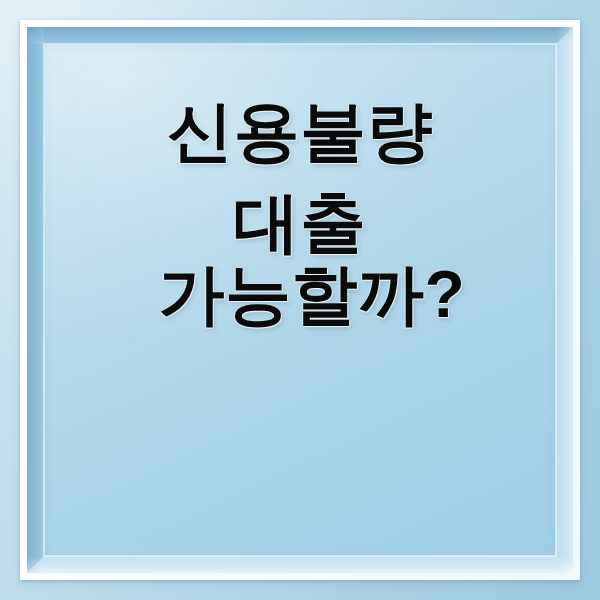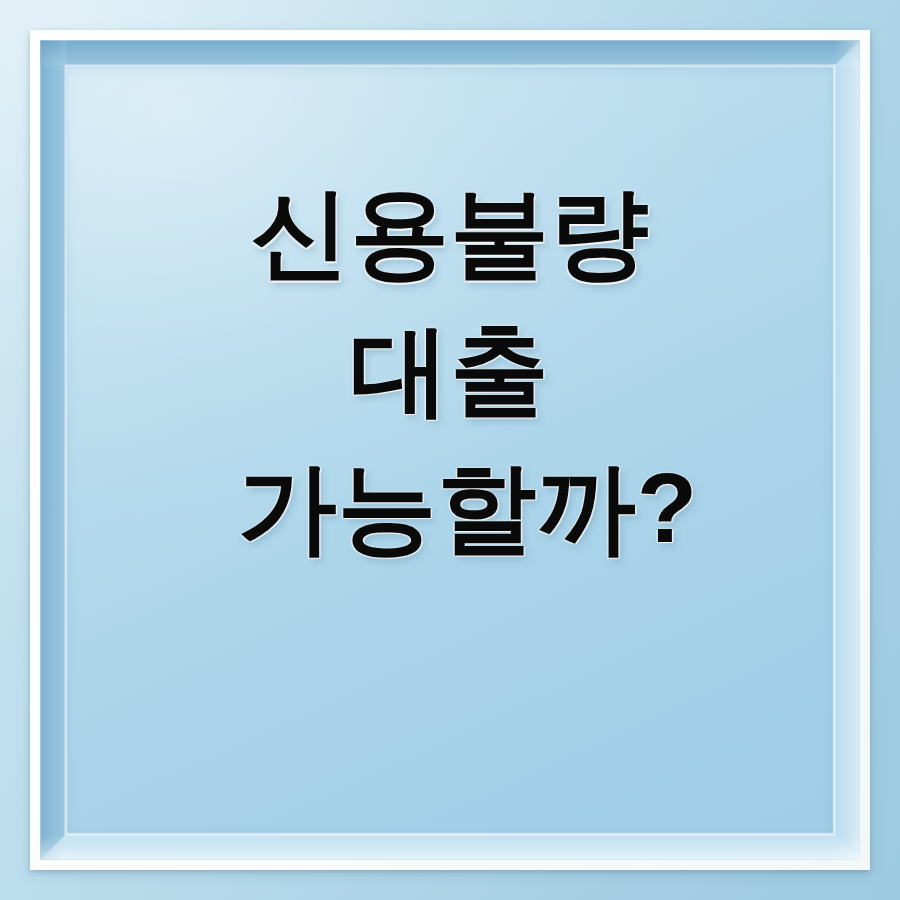--- a/index.html
+++ b/index.html
@@ -188,22 +188,22 @@
     line-height: 1.08;
     letter-spacing: 0.5px;
     white-space: nowrap;
     text-shadow:
       0 0 2px rgba(255,255,255,0.85),
       1px 1px 0 rgba(255,255,255,0.65),
       -1px 1px 0 rgba(255,255,255,0.45),
       2px 3px 5px rgba(96,140,170,0.35);
   }
 
-  .headline-line.line-1 { margin-bottom: 20px; margin-top: 24px; }
-  .headline-line.line-2 { margin-bottom: 20px; }
+  .headline-line.line-1 { margin-bottom: 20px; }
+  .headline-line.line-2 { }
   .headline-line.line-3 { margin-left: 24px; }
 </style>
 </head>
 <body>
 
 <div id="poster-canvas">
 
   <div class="outer-bg"></div>
 
   <div class="frame-white"></div>

